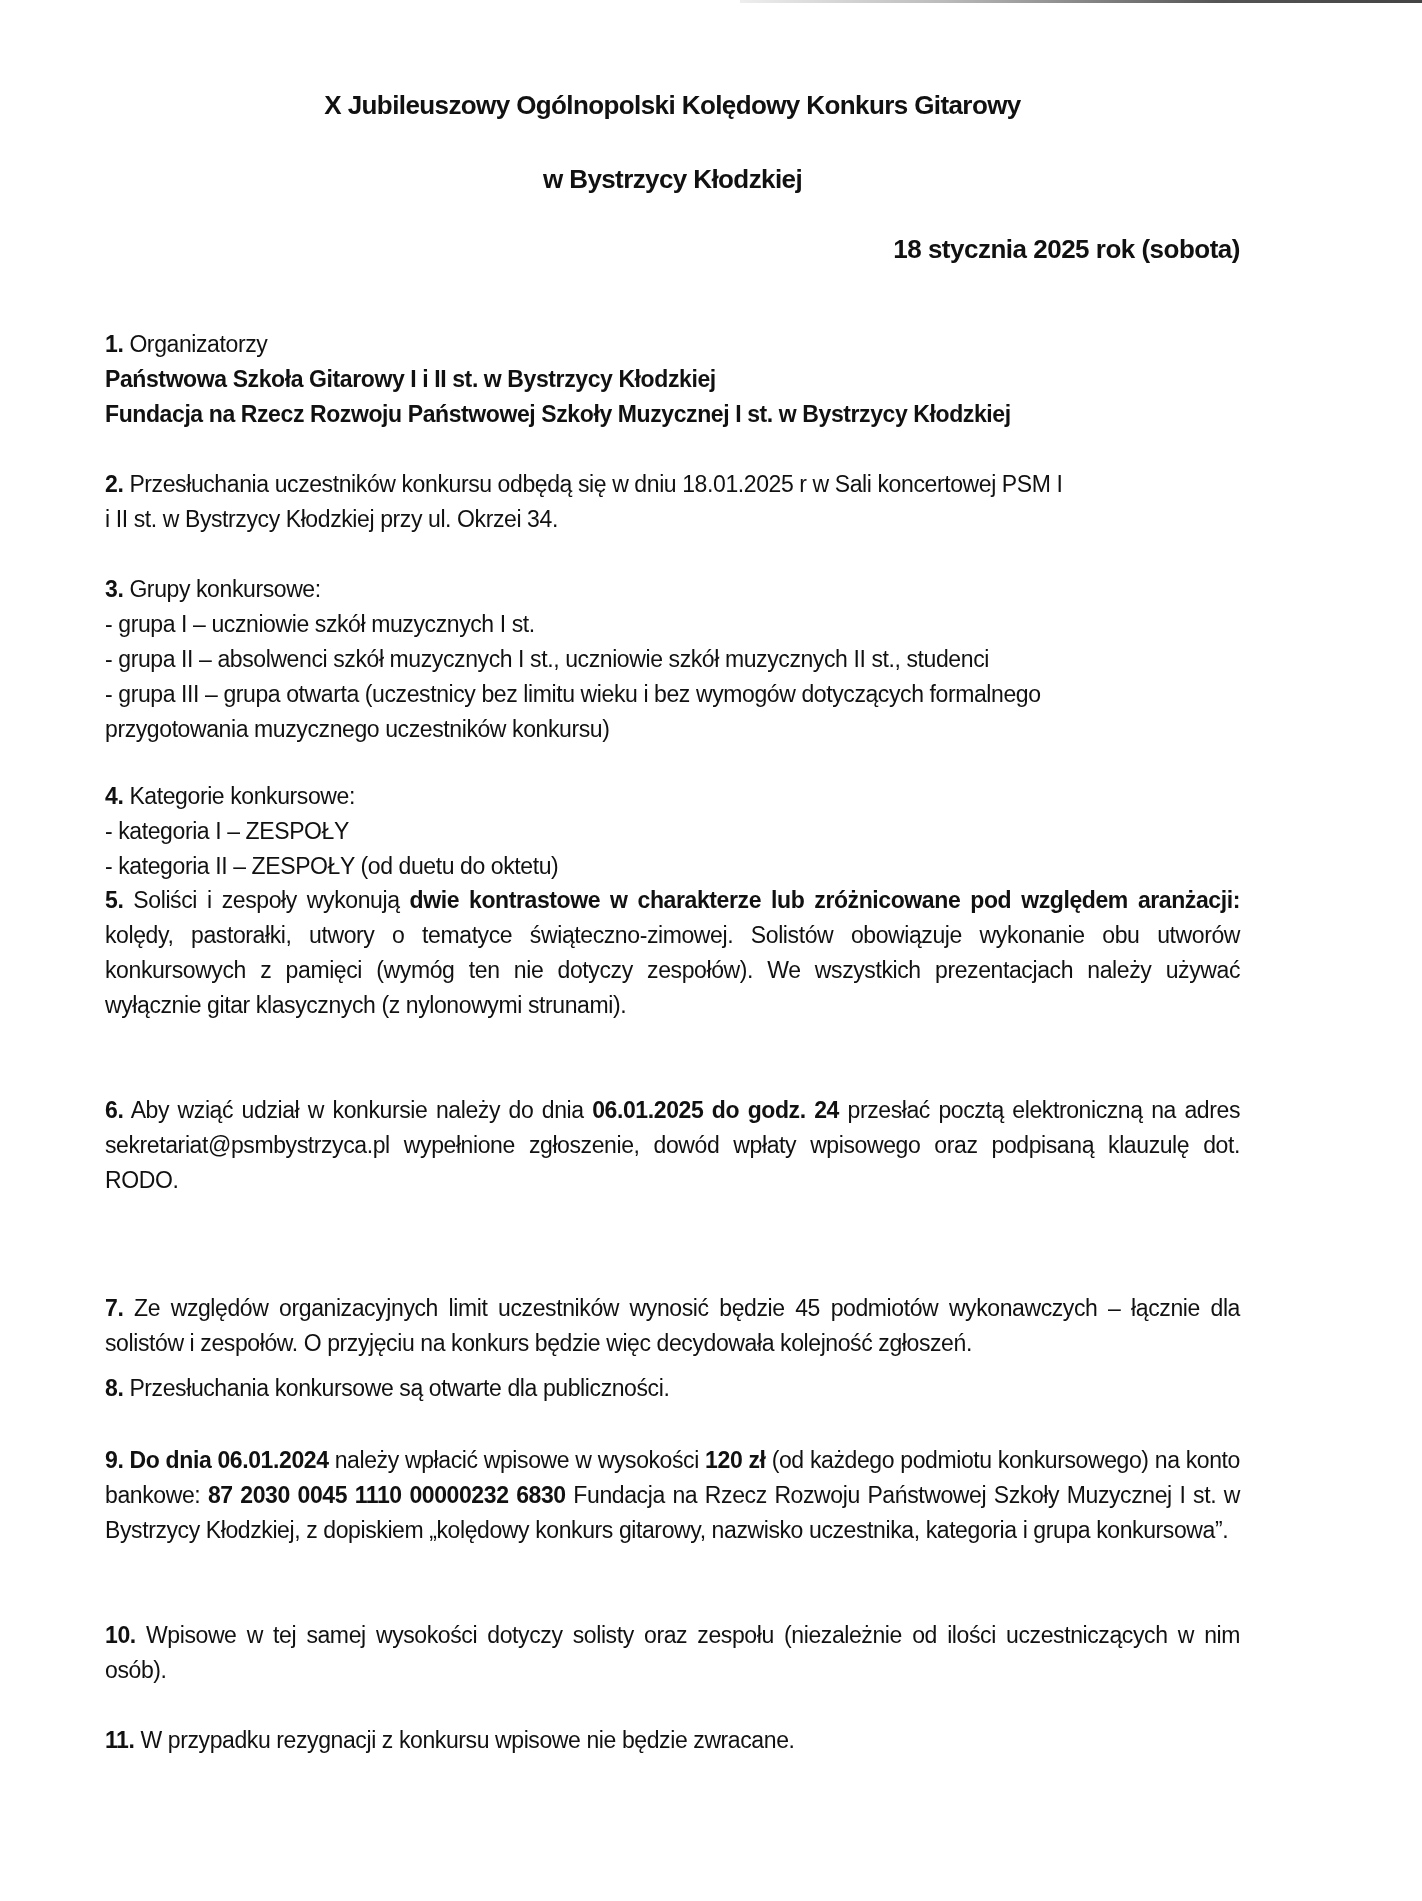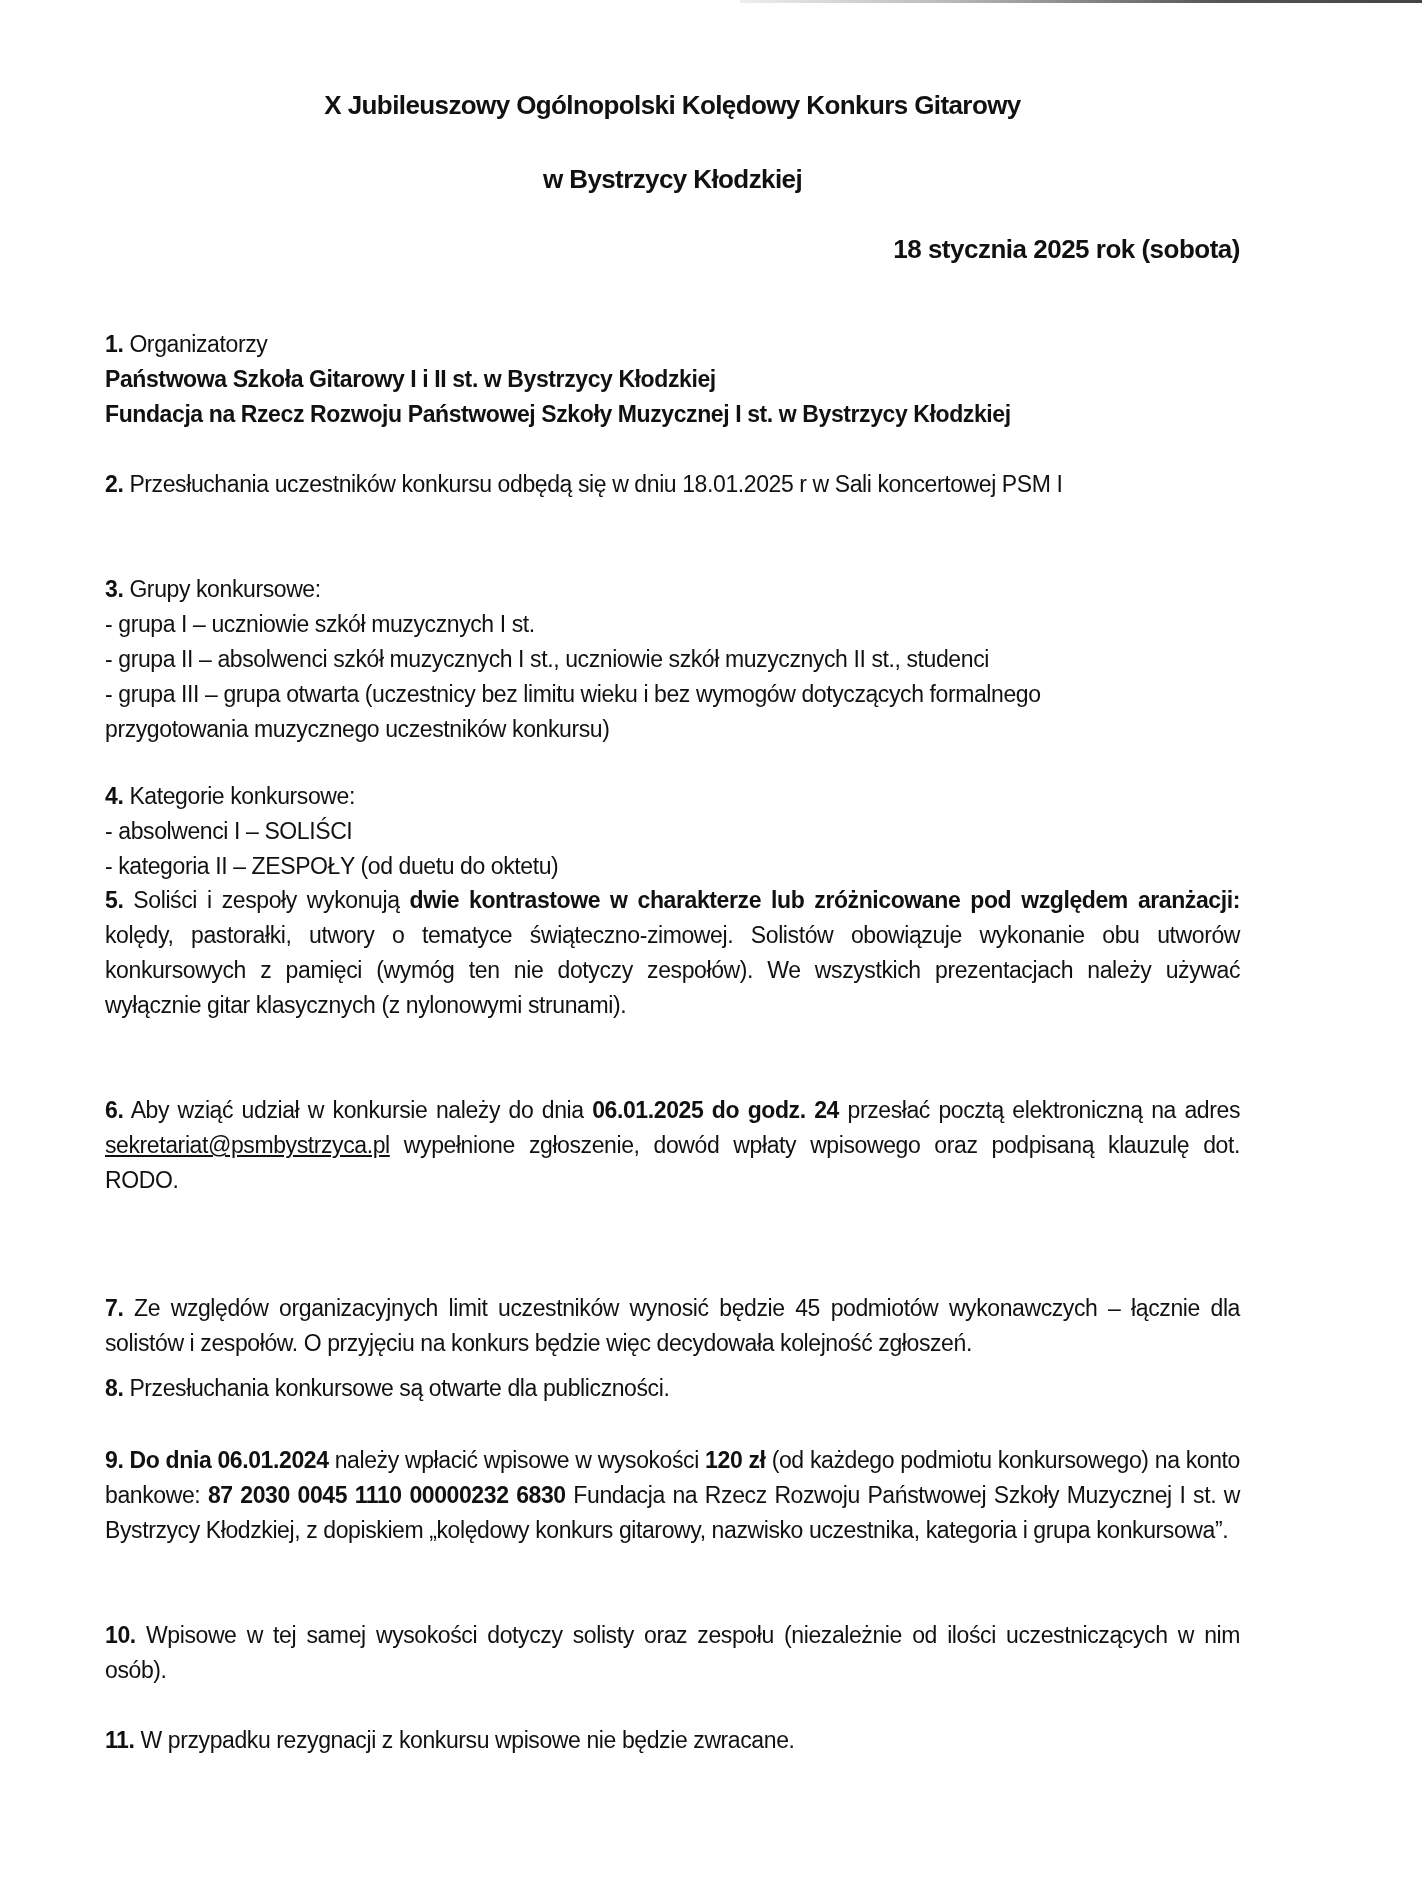--- a/index.html
+++ b/index.html
@@ -19,54 +19,55 @@
     position: absolute; left: 0; width: 1135px; text-align: center;
     font-weight: bold; font-size: 26px; letter-spacing: -0.6px;
   }
   .t1 { top: 88px; }
   .t2 { top: 162px; }
   .date { position: absolute; left: 0; width: 1135px; text-align: right; font-weight: bold; font-size: 26px; top: 232px; letter-spacing: -0.5px; }
   .sec { position: absolute; left: 0; width: 1135px; margin-top: 35px; }
   .num { font-weight: bold; }
   .b { font-weight: bold; }
   .j { text-align: justify; text-align-last: left; }
-  .email { text-decoration: underline; }
+  .email { }
   p { margin: 0; }
 </style>
 </head>
 <body>
 
 <div class="scan-edge"></div>
 
 <div class="page">
   <div class="title t1">X Jubileuszowy Ogólnopolski Kolędowy Konkurs Gitarowy</div>
   <div class="title t2">w Bystrzycy Kłodzkiej</div>
   <div class="date">18 stycznia 2025 rok (sobota)</div>
 
   <div class="sec" style="top:292px">
     <p><span class="num">1.</span><span> Organizatorzy</span></p>
     <p class="b">Państwowa Szkoła Gitarowy I i II st. w Bystrzycy Kłodzkiej</p>
     <p class="b">Fundacja na Rzecz Rozwoju Państwowej Szkoły Muzycznej I st. w Bystrzycy Kłodzkiej</p>
   </div>
 
   <div class="sec" style="top:432px">
     <p><span class="num">2.</span><span> Przesłuchania uczestników konkursu odbędą się w dniu 18.01.2025 r w Sali koncertowej PSM I</span></p>
+    <p>i II st. w Bystrzycy Kłodzkiej przy ul. Okrzei 34.</p>
   </div>
 
   <div class="sec" style="top:537px">
     <p><span class="num">3.</span><span> Grupy konkursowe:</span></p>
     <p>- grupa I – uczniowie szkół muzycznych I st.</p>
     <p>- grupa II – absolwenci szkół muzycznych I st., uczniowie szkół muzycznych II st., studenci</p>
     <p>- grupa III – grupa otwarta (uczestnicy bez limitu wieku i bez wymogów dotyczących  formalnego</p>
     <p>przygotowania muzycznego uczestników konkursu)</p>
   </div>
 
   <div class="sec" style="top:744px">
     <p><span class="num">4.</span><span> Kategorie konkursowe:</span></p>
-    <p>- absolwenci I – SOLIŚCI</p>
+    <p>- kategoria I – ZESPOŁY</p>
     <p>- kategoria II – ZESPOŁY (od duetu do oktetu)</p>
   </div>
 
   <div class="sec j" style="top:848px">
     <span class="num">5.</span><span> Soliści i zespoły wykonują </span><span class="b">dwie kontrastowe w charakterze lub zróżnicowane pod względem aranżacji:</span><span> kolędy, pastorałki, utwory o tematyce świąteczno-zimowej. Solistów obowiązuje wykonanie obu utworów konkursowych z pamięci (wymóg ten nie dotyczy zespołów). We wszystkich prezentacjach należy używać wyłącznie gitar klasycznych (z nylonowymi strunami).</span>
   </div>
 
   <div class="sec j" style="top:1058px">
     <span class="num">6.</span><span> Aby wziąć udział w konkursie należy do dnia </span><span class="b">06.01.2025 do godz. 24</span><span> przesłać pocztą elektroniczną na adres </span><span class="email">sekretariat@psmbystrzyca.pl</span><span> wypełnione zgłoszenie, dowód wpłaty wpisowego oraz podpisaną klauzulę dot. RODO.</span>
   </div>

